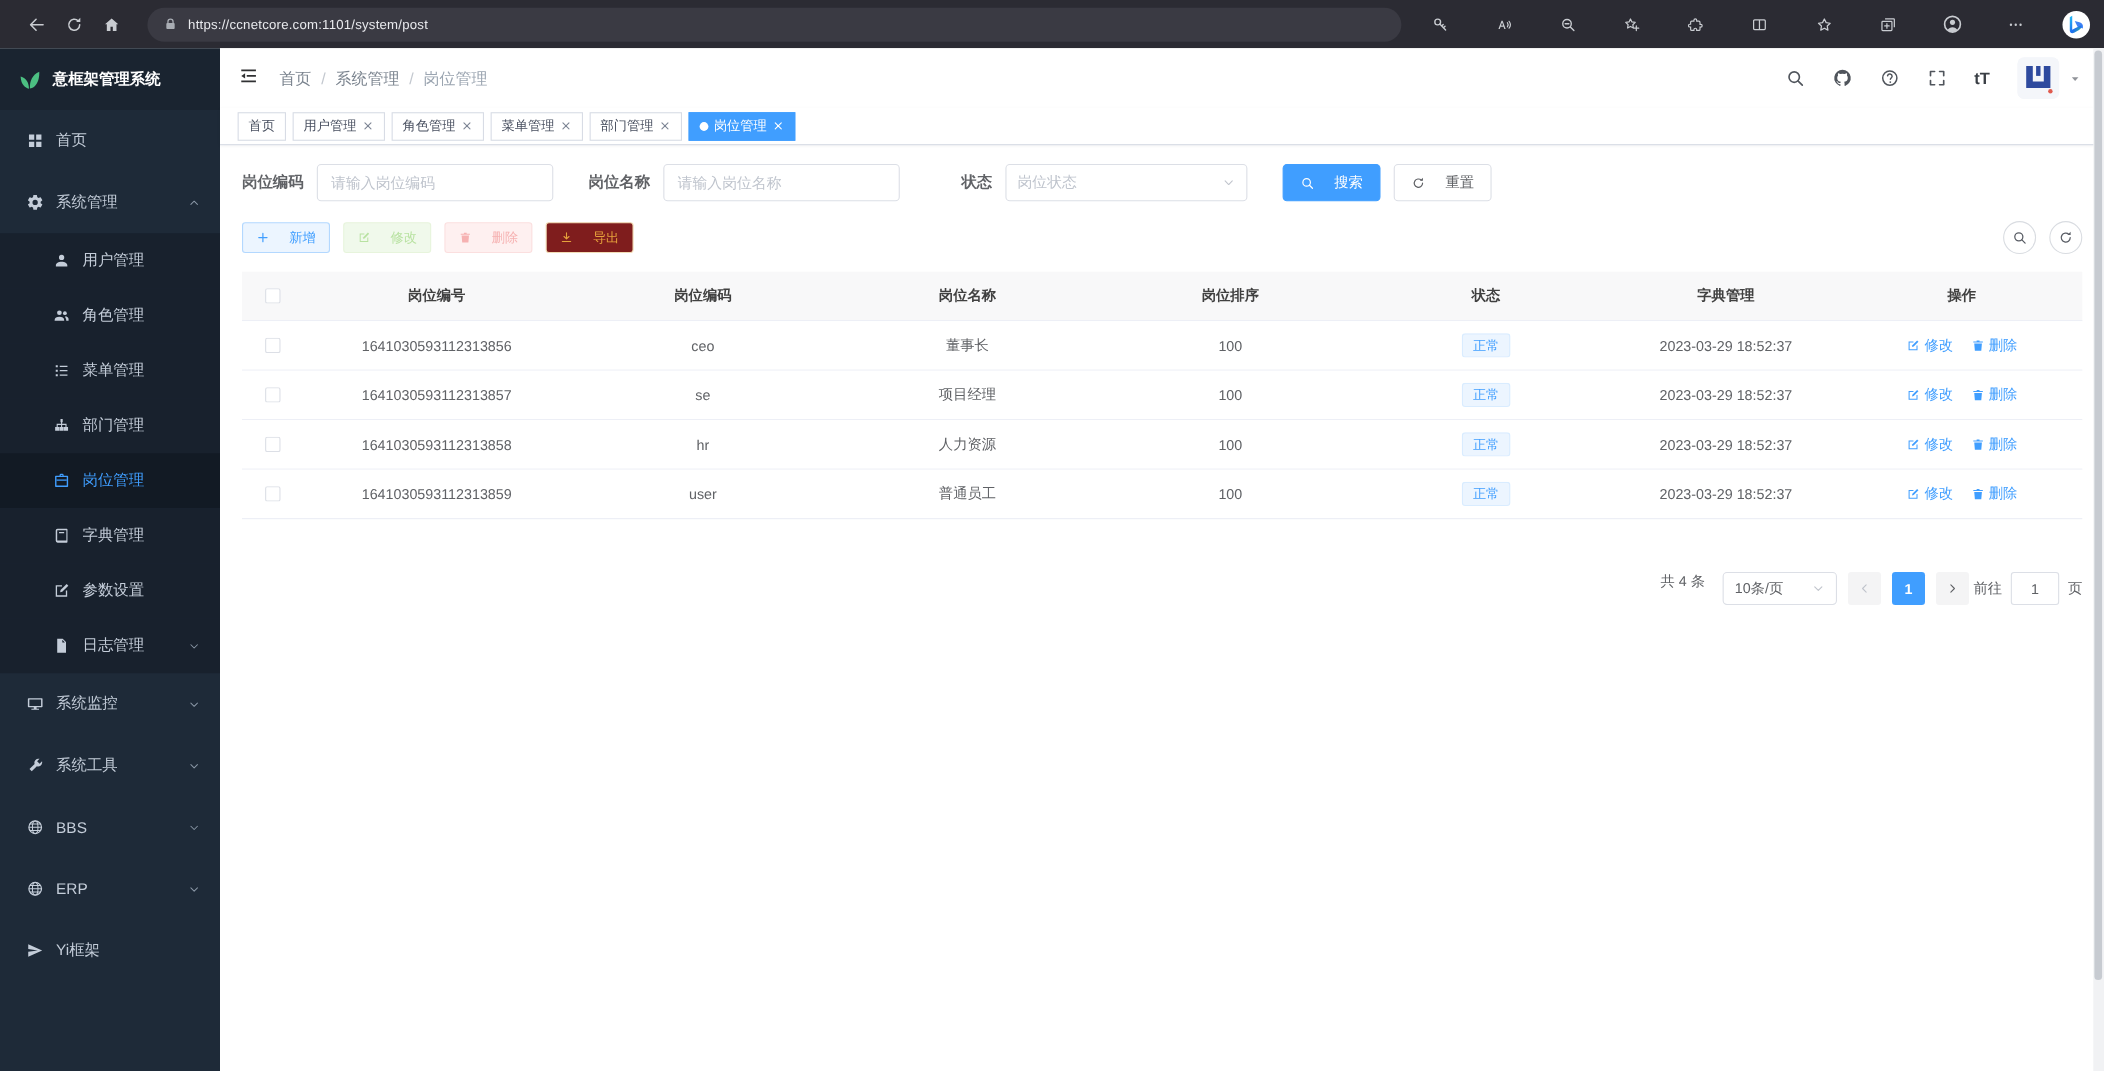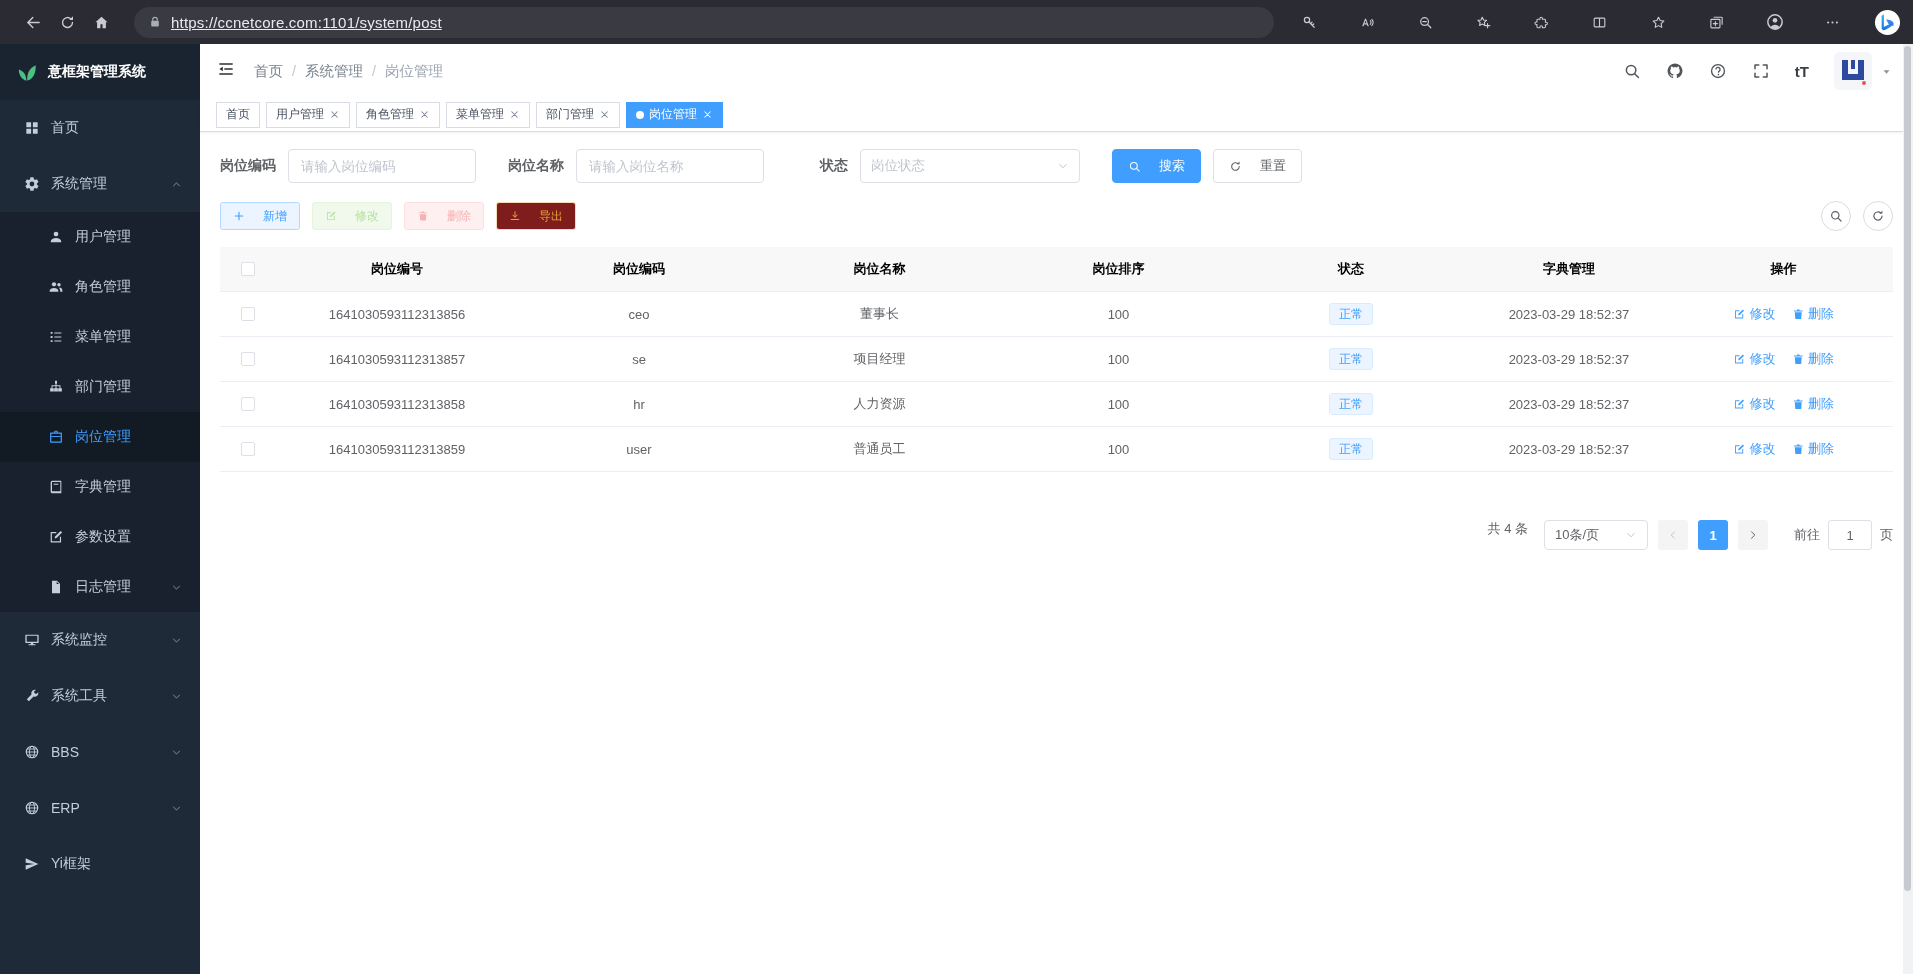--- a/index.html
+++ b/index.html
@@ -7,21 +7,21 @@
   body { font-family: "Liberation Sans", "DejaVu Sans", sans-serif; background: #fff; }
   svg { display: block; }
 
   
   .browser-bar { height: 44px; background: #2b2b33; display: flex; align-items: center; padding: 0 12px 0 16px; }
   .bicon { width: 34px; height: 32px; display: flex; align-items: center; justify-content: center; color: #c9ccd1; border-radius: 6px; flex: none; }
   .bicon svg { width: 17px; height: 17px; }
   .bicon.small svg { width: 15px; height: 15px; }
   .address-bar { width: 1140px; height: 31px; background: #3a3a43; border-radius: 16px; display: flex; align-items: center; padding: 0 14px; gap: 9px; margin-left: 16px; flex: none; }
   .address-bar .site-ic { width: 14px; height: 14px; color: #a9adb4; flex: none; }
-  .url-text { color: #e9eaee; font-size: 15px; letter-spacing: .2px; white-space: nowrap; text-decoration: underline; }
+  .url-text { color: #e9eaee; font-size: 12px; letter-spacing: .2px; white-space: nowrap; }
   .b-right { flex: 1; display: flex; align-items: center; justify-content: space-between; padding-left: 18px; }
   .profile-ic svg { width: 20px; height: 20px; }
   .bing-badge { width: 27px; height: 27px; flex: none; }
 
   
   .app { display: flex; height: 930px; position: relative; }
 
   
   .sidebar { width: 200px; flex: none; background: #1e2a38; display: flex; flex-direction: column; overflow: hidden; }
   .logo-row { height: 56px; flex: none; display: flex; align-items: center; padding-left: 16px; gap: 10px; background: #1a2430; }
@@ -60,21 +60,21 @@
   .tag.active .x { color: #fff; }
   .tag .dot { width: 8px; height: 8px; border-radius: 50%; background: #fff; flex: none; }
 
   
   .content { flex: 1; padding: 17px 20px 0; min-width: 0; }
 
   .filter-row { display: flex; align-items: center; }
   .f-group { display: flex; align-items: center; margin-right: 32px; }
   .f-group.status { margin-left: 24px; }
   .f-label { font-size: 14px; font-weight: 700; color: #606266; margin-right: 12px; white-space: nowrap; }
-  .f-input { width: 188px; height: 34px; border: 1px solid #dcdfe6; border-radius: 4px; padding: 0 12px; font-size: 13.5px; color: #606266; background: #fff; outline: none; font-family: inherit; }
+  .f-input { width: 215px; height: 34px; border: 1px solid #dcdfe6; border-radius: 4px; padding: 0 12px; font-size: 13.5px; color: #606266; background: #fff; outline: none; font-family: inherit; }
   .f-input::placeholder { color: #bfc4cd; }
   .sel { display: flex; align-items: center; justify-content: space-between; border: 1px solid #dcdfe6; border-radius: 4px; background: #fff; padding: 0 10px; color: #606266; cursor: pointer; }
   .sel .ph { color: #bfc4cd; }
   .sel .chev-d { width: 12px; height: 12px; color: #c0c4cc; flex: none; }
   .sel-status { width: 220px; height: 34px; font-size: 13.5px; }
 
   .btn { display: inline-flex; align-items: center; justify-content: center; gap: 18px; border-radius: 4px; font-size: 13px; cursor: pointer; border: 1px solid transparent; white-space: nowrap; font-family: inherit; }
   .btn svg { width: 13px; height: 13px; flex: none; }
   .btn-search { height: 34px; padding: 0 15px; background: #409eff; border-color: #409eff; color: #fff; margin-left: 0; }
   .btn-reset { height: 34px; padding: 0 15px; background: #fff; border-color: #dcdfe6; color: #606266; margin-left: 12px; }
@@ -86,21 +86,21 @@
   .btn-edit { background: #f0f9eb; border-color: #e7f4dc; color: #b8e2a1; cursor: not-allowed; }
   .btn-del { background: #fef0f0; border-color: #fbdfdf; color: #f6b1b1; cursor: not-allowed; }
   .btn-export { background: #7f1d1d; border-color: #f2dcb5; color: #e6a23c; }
   .tool-circles { margin-left: auto; display: flex; gap: 12px; }
   .circle-btn { width: 30px; height: 30px; border-radius: 50%; border: 1px solid #d9dce1; background: #fff; display: flex; align-items: center; justify-content: center; color: #5a5e66; cursor: pointer; }
   .circle-btn svg { width: 14px; height: 14px; }
 
   
   .table { margin-top: 16px; width: 100%; }
   .t-row { display: flex; align-items: center; height: 45px; border-bottom: 1px solid #ebeef5; font-size: 13px; color: #606266; background: #fff; }
-  .t-row.t-head { background: #f8f8f9; font-weight: 700; color: #000000; }
+  .t-row.t-head { background: #f8f8f9; font-weight: 700; color: #404040; }
   .t-cell { text-align: center; overflow: hidden; white-space: nowrap; }
   .w-cb { width: 56px; flex: none; display: flex; justify-content: center; }
   .w1 { width: 242px; flex: none; } .w2 { width: 242px; flex: none; }
   .w3 { width: 239px; flex: none; } .w4 { width: 239px; flex: none; }
   .w5 { width: 226px; flex: none; } .w6 { width: 210px; flex: none; }
   .w7 { flex: 1; min-width: 0; }
   .checkbox { width: 14px; height: 14px; border: 1px solid #dcdfe6; border-radius: 2px; background: #fff; cursor: pointer; }
   .status-tag { display: inline-block; padding: 0 9px; height: 22px; line-height: 20px; font-size: 12px; color: #409eff; background: #ecf5ff; border: 1px solid #d9ecff; border-radius: 3px; cursor: default; }
   .actions-cell { display: flex; justify-content: center; align-items: center; gap: 16px; }
   .action-link { display: inline-flex; align-items: center; gap: 4px; color: #409eff; font-size: 13px; cursor: pointer; }
@@ -109,21 +109,21 @@
   
   .pagination { display: flex; justify-content: flex-end; margin-top: 48px; font-size: 13px; color: #606266; }
   .pg-total { margin-right: 16px; font-weight: 400; }
   .sel-size { width: 104px; height: 30px; font-size: 13px; }
   .pg-btn { min-width: 30px; height: 30px; border-radius: 3px; background: #f4f4f5; display: flex; align-items: center; justify-content: center; margin-left: 10px; color: #606266; cursor: pointer; }
   .pg-btn svg { width: 12px; height: 12px; }
   .pg-prev { color: #c0c4cc; cursor: not-allowed; }
   .pg-prev svg { transform: rotate(90deg); }
   .pg-next svg { transform: rotate(-90deg); }
   .pg-page.active { background: #409eff; color: #fff; font-weight: 600; font-size: 13px; }
-  .pg-goto { display: flex; align-items: center; margin-left: 26px; gap: 8px; }
+  .pg-goto { display: flex; align-items: center; margin-left: 4px; gap: 8px; }
   .goto-input { width: 44px; height: 30px; border: 1px solid #dcdfe6; border-radius: 3px; text-align: center; font-size: 13px; color: #606266; outline: none; font-family: inherit; }
 
   
   .page-scrollbar { position: absolute; right: 0; top: 0; width: 10px; height: 930px; background: #f1f2f4; }
   .page-scrollbar .thumb { position: absolute; top: 2px; left: 1px; width: 7px; height: 845px; border-radius: 4px; background: #c7cbd1; cursor: pointer; }
 </style>
 </head>
 <body>
 
 <svg width="0" height="0" style="position:absolute" aria-hidden="true">

